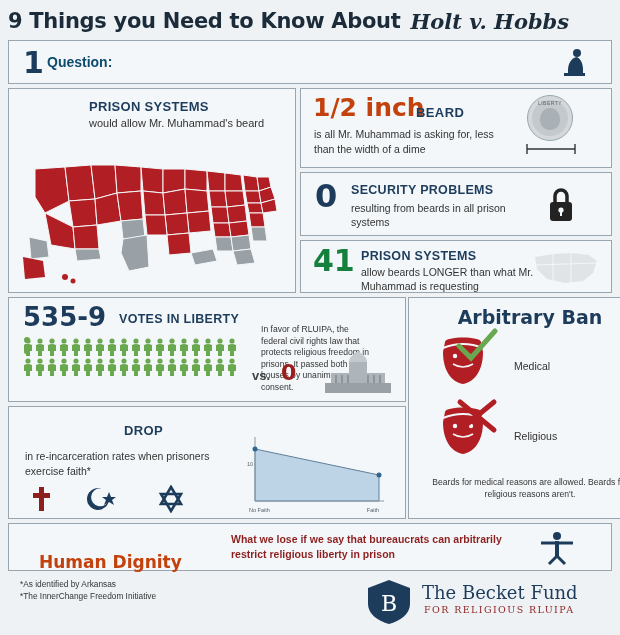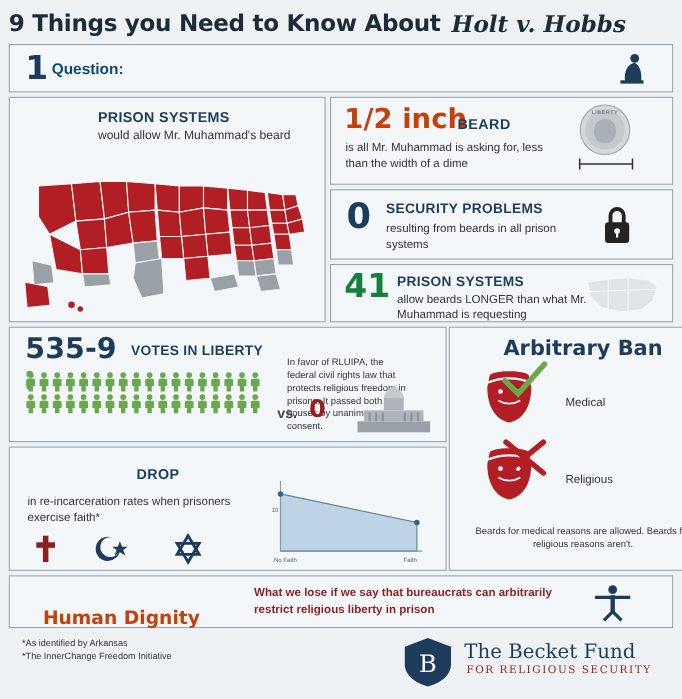--- a/index.html
+++ b/index.html
@@ -438,16 +438,16 @@
     <div>*As identified by Arkansas</div>
     <div>*The InnerChange Freedom Initiative</div>
   </div>
 
   <div class="logo">
     <svg style="position:absolute;left:8px;top:0;width:50px;height:48px" viewBox="0 0 50 48">
       <path d="M25 2 L46 10 L46 26 C46 36 36 43 25 46 C14 43 4 36 4 26 L4 10 Z" fill="#1d3c5c"></path>
       <text x="25" y="33" text-anchor="middle" font-family="DejaVu Serif, serif" font-size="22" fill="#ffffff">B</text>
     </svg>
     <span class="logo-text1">The Becket Fund</span>
-    <span class="logo-text2">FOR RELIGIOUS SECURITY</span>
+    <span class="logo-text2">FOR RELIGIOUS RLUIPA</span>
   </div>
 
 </div>
 
 </body></html>

